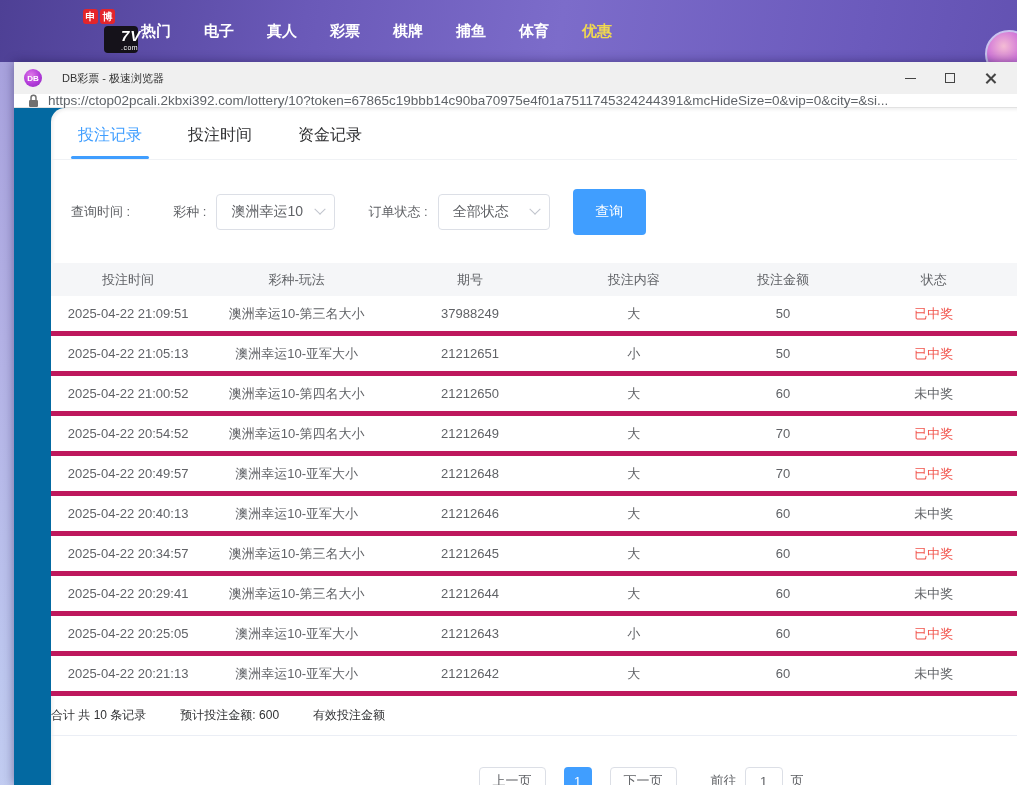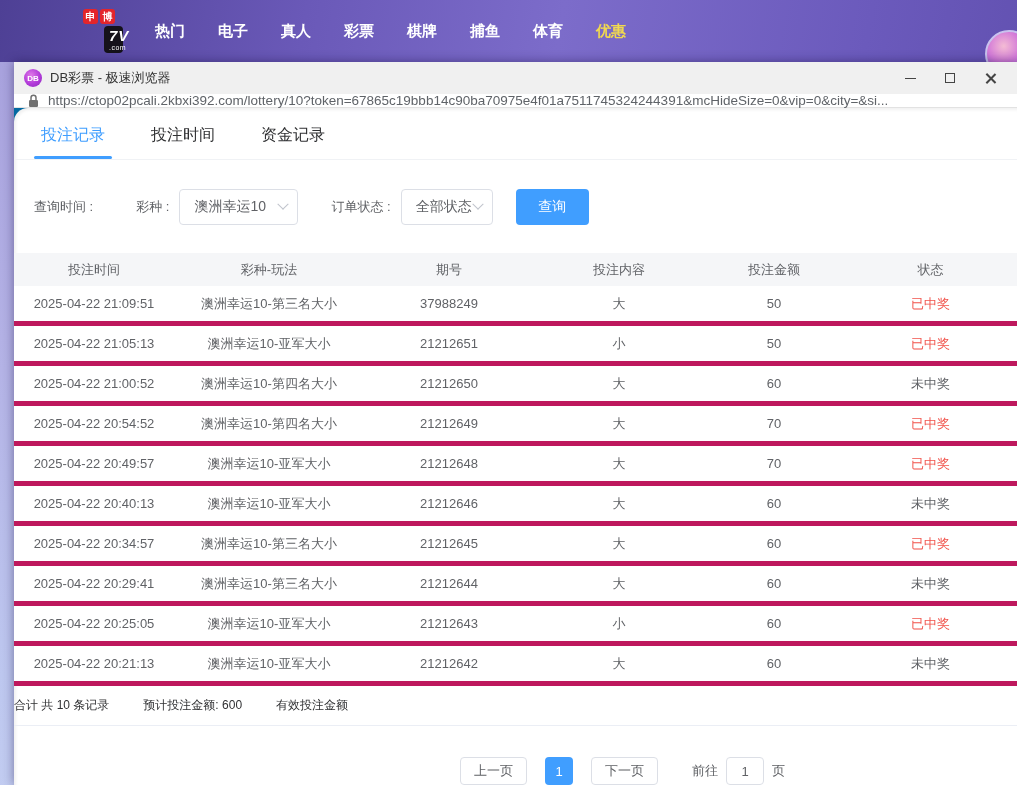--- a/index.html
+++ b/index.html
@@ -12,73 +12,73 @@
   
   .navbar {
     position:absolute; top:0; left:0; width:1017px; height:62px; z-index:1;
     background:linear-gradient(100deg,#4e4095 0%,#6a59b8 30%,#7c6cca 55%,#6b5abc 85%,#6352b2 100%);
     display:flex; align-items:center;
   }
   .logo { margin-left:75px; width:48px; cursor:pointer; }
   .logo-badges { display:flex; gap:2px; justify-content:center; margin-bottom:2px; }
   .badge { width:15px; height:15px; background:#e4252b; color:#fff; font-size:10px; font-weight:bold;
     display:flex; align-items:center; justify-content:center; border-radius:3px; }
-  .logo-box { background:#15121a; border-radius:4px; color:#fff; text-align:center; padding:2px 5px 2px;margin-left:29px; }
+  .logo-box { background:#15121a; border-radius:4px; color:#fff; text-align:center; padding:2px 17px 2px;margin-left:29px; }
   .logo-main { font-size:15px; font-weight:800; font-style:italic; line-height:1; letter-spacing:1px; }
   .logo-sub { font-size:7px; line-height:1; margin-top:1px; letter-spacing:0.5px; }
-  .nav-items { display:flex; gap:33px; margin-left:32px; }
+  .nav-items { display:flex; gap:33px; margin-left:18px; }
   .nav-item { color:#fff; font-size:15px; font-weight:bold; cursor:pointer; white-space:nowrap; }
   .nav-item.highlight { color:#f1d94f; }
   .avatar { position:absolute; right:-16px; top:30px; width:48px; height:48px; border-radius:50%;
     background:radial-gradient(circle at 38% 32%,#f4bcd4 0%,#d37ad8 40%,#8a5cc2 75%,#5f4aa8 100%);
     border:2px solid #c9c2ee; }
   
   .window { position:absolute; top:62px; left:14px; width:1003px; height:723px; z-index:2;
     background:#fff; box-shadow:0 0 10px rgba(20,10,60,.45); display:flex; flex-direction:column; }
   .titlebar { height:32px; background:#f0f0f0; display:flex; align-items:center; padding:0 10px; flex:0 0 auto; }
   .app-icon { width:18px; height:18px; border-radius:50%; color:#fff; font-size:8px; font-weight:bold;
     background:radial-gradient(circle at 40% 35%,#e07ae8 0%,#b13ad9 55%,#8a2bb8 100%);
     display:flex; align-items:center; justify-content:center; flex:0 0 auto; }
-  .window-title { font-size:13px; color:#333; margin-left:8px; white-space:nowrap; }
+  .window-title { font-size:11px; color:#333; margin-left:20px; white-space:nowrap; }
   .win-controls { margin-left:auto; display:flex; align-items:center; gap:26px; padding-right:10px; }
   .ctrl { width:14px; height:14px; display:flex; align-items:center; justify-content:center; cursor:pointer; }
   .ic-min { width:11px; height:0; border-bottom:1.6px solid #444; }
   .ic-max { width:10px; height:10px; border:1.6px solid #444; }
   .ic-close { position:relative; width:13px; height:13px; }
   .ic-close::before,.ic-close::after { content:''; position:absolute; left:6px; top:0; width:1.6px; height:13px; background:#444; }
   .ic-close::before { transform:rotate(45deg); } .ic-close::after { transform:rotate(-45deg); }
   .urlbar { height:14px; background:#fff; border-bottom:1px solid #e2e2e2; display:flex; align-items:center;
     padding:0 14px; gap:9px; flex:0 0 auto; }
   .url-text { font-size:13.5px; color:#5f6368; white-space:nowrap; overflow:hidden; }
   
-  .content { flex:1; background:#0369a1; overflow:hidden; }
+  .content { flex:1; background:#0369a1; overflow:hidden;padding-left:37px; }
   .panel { width:100%; height:100%; background:#fff; border-radius:14px 0 0 0; overflow:hidden;
     box-shadow:inset 2px 2px 3px rgba(0,0,0,.06); }
   .tabs { display:flex; gap:46px; padding:17px 0 0 27px; border-bottom:1px solid #f0f2f5; }
   .tab { font-size:16px; color:#303133; padding-bottom:13px; position:relative; cursor:pointer; }
   .tab.active { color:#409eff; }
   .tab.active::after { content:''; position:absolute; left:-7px; right:-7px; bottom:0; height:3px;
     border-radius:2px; background:#409eff; }
   
   .filter-row { display:flex; align-items:center; margin-top:29px; padding-left:20px;
     font-size:13px; color:#606266; }
   .lbl { margin-right:10px; white-space:nowrap; }
   .lbl.gap { margin-left:33px; }
   .btn-group { display:flex; align-items:stretch; border:1px solid #dcdfe6; border-radius:4px; height:36px; overflow:hidden; background:#fff; }
   .time-opt { padding:0 15px; display:flex; align-items:center; color:#606266; font-size:13px;
     cursor:pointer; position:relative; white-space:nowrap; }
   .time-opt.active { background:#409eff; color:#fff; border-radius:4px; font-weight:bold; }
   .time-opt.sep::before { content:''; position:absolute; left:0; top:11px; bottom:11px; width:1px; background:#dcdfe6; }
   .select { display:flex; align-items:center; justify-content:space-between; border:1px solid #dcdfe6;
     border-radius:4px; height:36px; padding:0 10px 0 14px; color:#606266; font-size:14px;
     background:#fff; cursor:pointer; }
-  .sel-lottery { width:119px; } .sel-status { width:92px; }
+  .sel-lottery { width:119px; } .sel-status { width:112px; }
   .chev { width:8px; height:8px; border-right:1.6px solid #c0c4cc; border-bottom:1.6px solid #c0c4cc;
     transform:rotate(45deg) translate(-2px,-2px); flex:0 0 auto; }
-  .search-btn { margin-left:23px; width:73px; height:36px; background:#409eff; color:#fff; border:none;
+  .search-btn { margin-left:23px; width:73px; height:46px; background:#409eff; color:#fff; border:none;
     border-radius:4px; font-size:14px; cursor:pointer; }
   
   .thead { display:flex; height:33px; margin-top:28px; background:#f5f6f8; align-items:center;
     font-size:13px; color:#606266; }
   .trow { display:flex; height:40px; align-items:center; border-bottom:5px solid #be185d;
     font-size:13px; color:#606266; background:#fff; }
   .cell { text-align:center; white-space:nowrap; overflow:hidden; }
   .c0{width:160px;} .c1{width:190px;} .c2{width:170px;} .c3{width:170px;} .c4{width:140px;} .c5{width:173px;}
   .status-won { color:#f1544c; }
   

